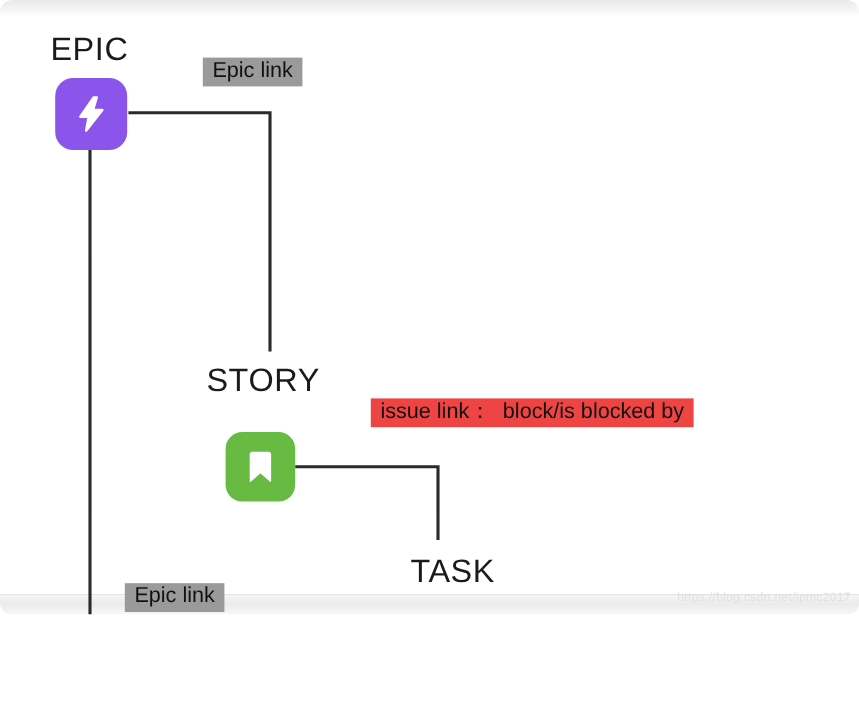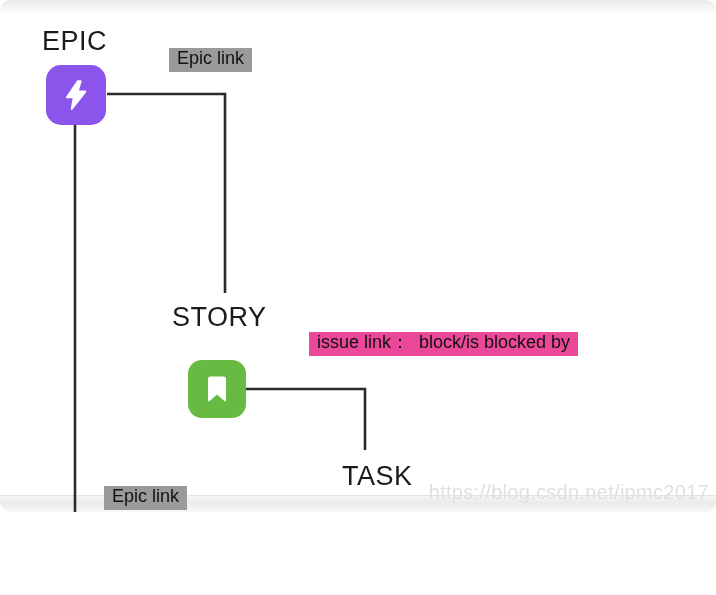--- a/index.html
+++ b/index.html
@@ -59,21 +59,21 @@
     font-size: 18px;
     color: #111111;
     padding: 1px 8px 3px 8px;
     white-space: pre;
     line-height: 1.1;
   }
   .watermark {
     position: absolute;
     right: 7px;
     bottom: 8px;
-    font-size: 20px;
+    font-size: 10px;
     color: #e0e0e0;
     letter-spacing: 0.3px;
     z-index: 5;
   }
   .epic-title   { left: 42px;  top: 26px; }
   .epic-icon    { left: 46px;  top: 65px;  width: 60px; height: 60px; border-radius: 15px; }
   .story-title  { left: 172px; top: 302px; }
   .story-icon   { left: 188px; top: 360px; width: 58px; height: 58px; border-radius: 14px; }
   .task-title   { left: 342px; top: 461px; }
   .task-icon    { left: 330px; top: 513px; width: 60px; height: 60px; border-radius: 15px; }
@@ -104,21 +104,21 @@
 
   <div class="link-label epic-link-top" style="background-color: rgb(154, 154, 154);">Epic link</div>
 
   <div class="node-title story-title">STORY</div>
   <div class="node-icon story-icon" style="background-color: rgb(103, 187, 67);">
     <svg width="32" height="32" viewBox="0 0 24 24" xmlns="http://www.w3.org/2000/svg">
       <path d="M7 3 H17 A1.3 1.3 0 0 1 18.3 4.3 V21 L12 15.6 L5.7 21 V4.3 A1.3 1.3 0 0 1 7 3 Z" fill="#ffffff" stroke="#ffffff" stroke-width="0.8" stroke-linejoin="round"></path>
     </svg>
   </div>
 
-  <div class="link-label issue-link-label" style="background-color: #ec4899;">issue link：  block/is blocked by</div>
+  <div class="link-label issue-link-label" style="background-color: #ef4444;">issue link：  block/is blocked by</div>
 
   <div class="node-title task-title">TASK</div>
   <div class="node-icon task-icon" style="background-color: rgb(69, 164, 224);">
     <svg width="40" height="40" viewBox="0 0 24 24" xmlns="http://www.w3.org/2000/svg">
       <path d="M5 12.6 L10 17.8 L19.2 6.6" fill="none" stroke="#ffffff" stroke-width="3.6" stroke-linecap="round" stroke-linejoin="round"></path>
     </svg>
   </div>
 
   <div class="link-label epic-link-bottom" style="background-color: rgb(154, 154, 154);">Epic link</div>
 

